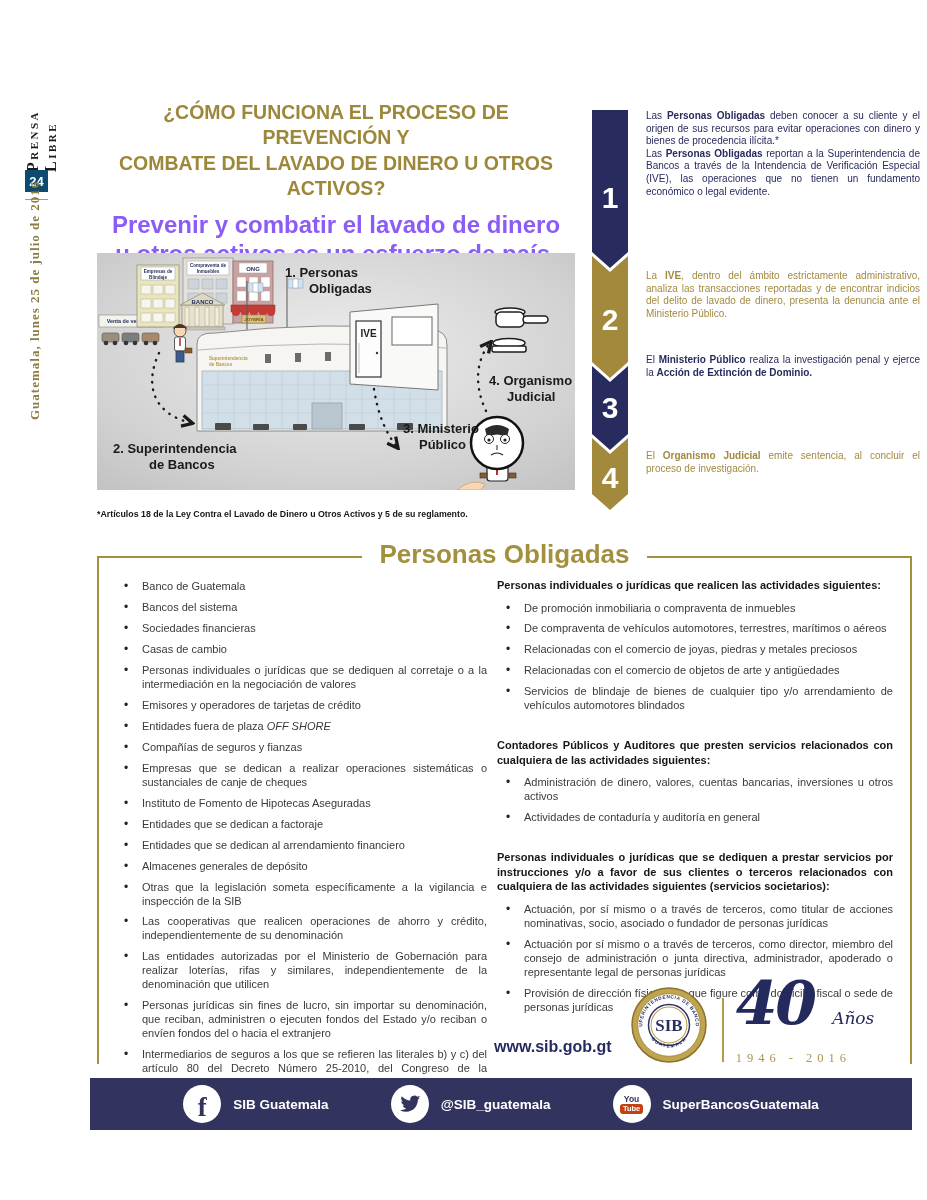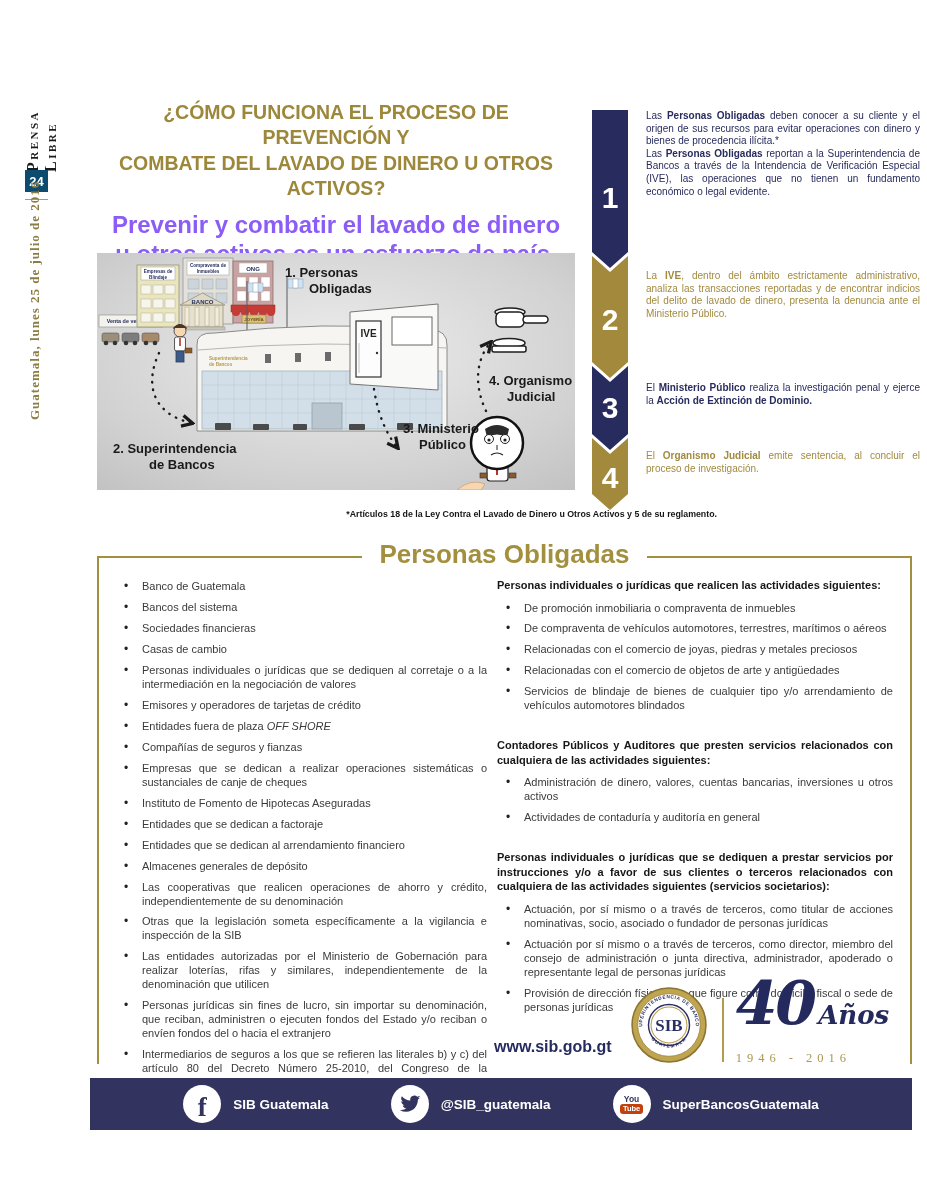--- a/index.html
+++ b/index.html
@@ -33,24 +33,24 @@
   
   .illustration{position:absolute;left:97px;top:253px;width:478px;height:237px;}
   
   .steps{position:absolute;left:592px;top:110px;width:320px;height:405px;}
   .chevrons{position:absolute;left:0;top:0;}
   .step-text{position:absolute;left:46px;width:274px;text-align:justify;
     font-size:10px;line-height:1.26;margin-left:8px;}
   .step-text.navy{color:#272b5d;}
   .step-text.gold{color:#a28a3e;}
   .step-text b{font-weight:bold;}
-  .s1{top:0px;} .s2{top:160px;} .s3{top:272px;} .s4{top:340px;}
+  .s1{top:0px;} .s2{top:160px;} .s3{top:244px;} .s4{top:340px;}
   
   .footnote{position:absolute;left:97px;top:509px;width:620px;
-    font-size:8.8px;font-weight:bold;color:#161616;text-align:right;}
+    font-size:8.8px;font-weight:bold;color:#161616;}
   
   .pobox{position:absolute;left:97px;top:556px;width:811px;height:506px;
     border:2px solid #a2903e;border-bottom:none;}
   .pobox-title{position:absolute;left:50%;top:-19px;transform:translateX(-50%);
     background:#fff;padding:0 18px;color:#a2903e;font-weight:bold;font-size:26px;
     white-space:nowrap;}
   .col-left{position:absolute;left:16px;top:22px;width:372px;}
   .col-right{position:absolute;left:398px;top:20px;width:396px;}
   .item{position:relative;padding-left:27px;margin-bottom:7px;text-align:justify;
     font-size:11px;line-height:1.27;color:#3a3a3a;}
@@ -62,21 +62,21 @@
   
   .brand{position:absolute;left:395px;top:422px;width:410px;height:84px;
     display:flex;align-items:flex-end;}
   .siburl{color:#252b5e;font-weight:bold;font-size:16px;margin:0 18px 8px 0;}
   .seal{width:78px;height:78px;flex:0 0 auto;}
   .brand-divider{width:2px;height:64px;background:#b29a4e;margin:0 12px 2px 14px;}
   .anniv{line-height:1;}
   .anniv-top{display:flex;align-items:baseline;color:#252a5e;
     font-family:"DejaVu Serif","Liberation Serif",serif;font-style:italic;}
   .anniv-70{font-size:60px;font-weight:bold;letter-spacing:-2px;}
-  .anniv-anos{font-size:26px;font-weight:bold;margin-left:3px;}
+  .anniv-anos{font-size:17px;font-weight:normal;margin-left:17px;}
   .anniv-years{color:#ab9550;font-size:12.5px;letter-spacing:5px;margin-top:19px;
     font-family:"Liberation Serif",serif;}
   
   .footerbar{position:absolute;left:90px;top:1078px;width:822px;height:52px;
     background:#33335f;display:flex;align-items:center;justify-content:center;gap:62px;}
   .social{display:flex;align-items:center;gap:12px;}
   .social-label{color:#fff;font-weight:bold;font-size:13.5px;text-align:right;}
   .sicon{width:38px;height:38px;border-radius:50%;background:#fff;
     display:flex;align-items:center;justify-content:center;flex:0 0 auto;}
   .fb-f{color:#33335f;font-family:"Liberation Serif",serif;font-weight:bold;
@@ -348,22 +348,22 @@
       <div class="item">Casas de cambio</div>
       <div class="item">Personas individuales o jurídicas que se dediquen al corretaje o a la intermediación en la negociación de valores</div>
       <div class="item">Emisores y operadores de tarjetas de crédito</div>
       <div class="item">Entidades fuera de plaza <i>OFF SHORE</i></div>
       <div class="item">Compañías de seguros y fianzas</div>
       <div class="item">Empresas que se dedican a realizar operaciones sistemáticas o sustanciales de canje de cheques</div>
       <div class="item">Instituto de Fomento de Hipotecas Aseguradas</div>
       <div class="item">Entidades que se dedican a factoraje</div>
       <div class="item">Entidades que se dedican al arrendamiento financiero</div>
       <div class="item">Almacenes generales de depósito</div>
+      <div class="item">Otras que la legislación someta específicamente a la vigilancia e inspección de la SIB</div>
       <div class="item">Las cooperativas que realicen operaciones de ahorro y crédito, independientemente de su denominación</div>
-      <div class="item">Otras que la legislación someta específicamente a la vigilancia e inspección de la SIB</div>
       <div class="item">Las entidades autorizadas por el Ministerio de Gobernación para realizar loterías, rifas y similares, independientemente de la denominación que utilicen</div>
       <div class="item">Personas jurídicas sin fines de lucro, sin importar su denominación, que reciban, administren o ejecuten fondos del Estado y/o reciban o envíen fondos del o hacia el extranjero</div>
       <div class="item">Intermediarios de seguros a los que se refieren las literales b) y c) del artículo 80 del Decreto Número 25-2010, del Congreso de la República, Ley de la Actividad Aseguradora (agente de seguros independiente y corredores de seguros)</div>
     </div>
   <div class="col-right">
       <div class="group">
         <div class="ghead">Personas individuales o jurídicas que realicen las actividades siguientes:</div>
         <div class="item">De promoción inmobiliaria o compraventa de inmuebles</div>
         <div class="item">De compraventa de vehículos automotores, terrestres, marítimos o aéreos</div>
         <div class="item">Relacionadas con el comercio de joyas, piedras y metales preciosos</div>

